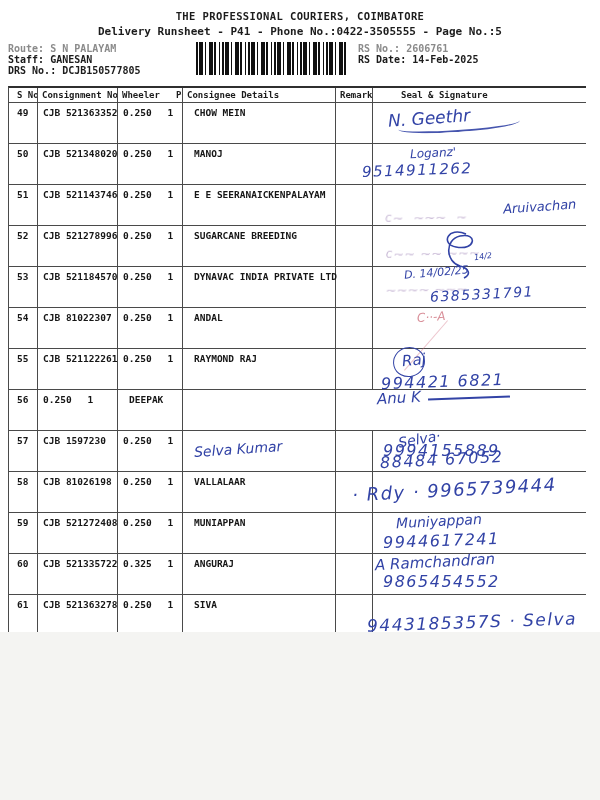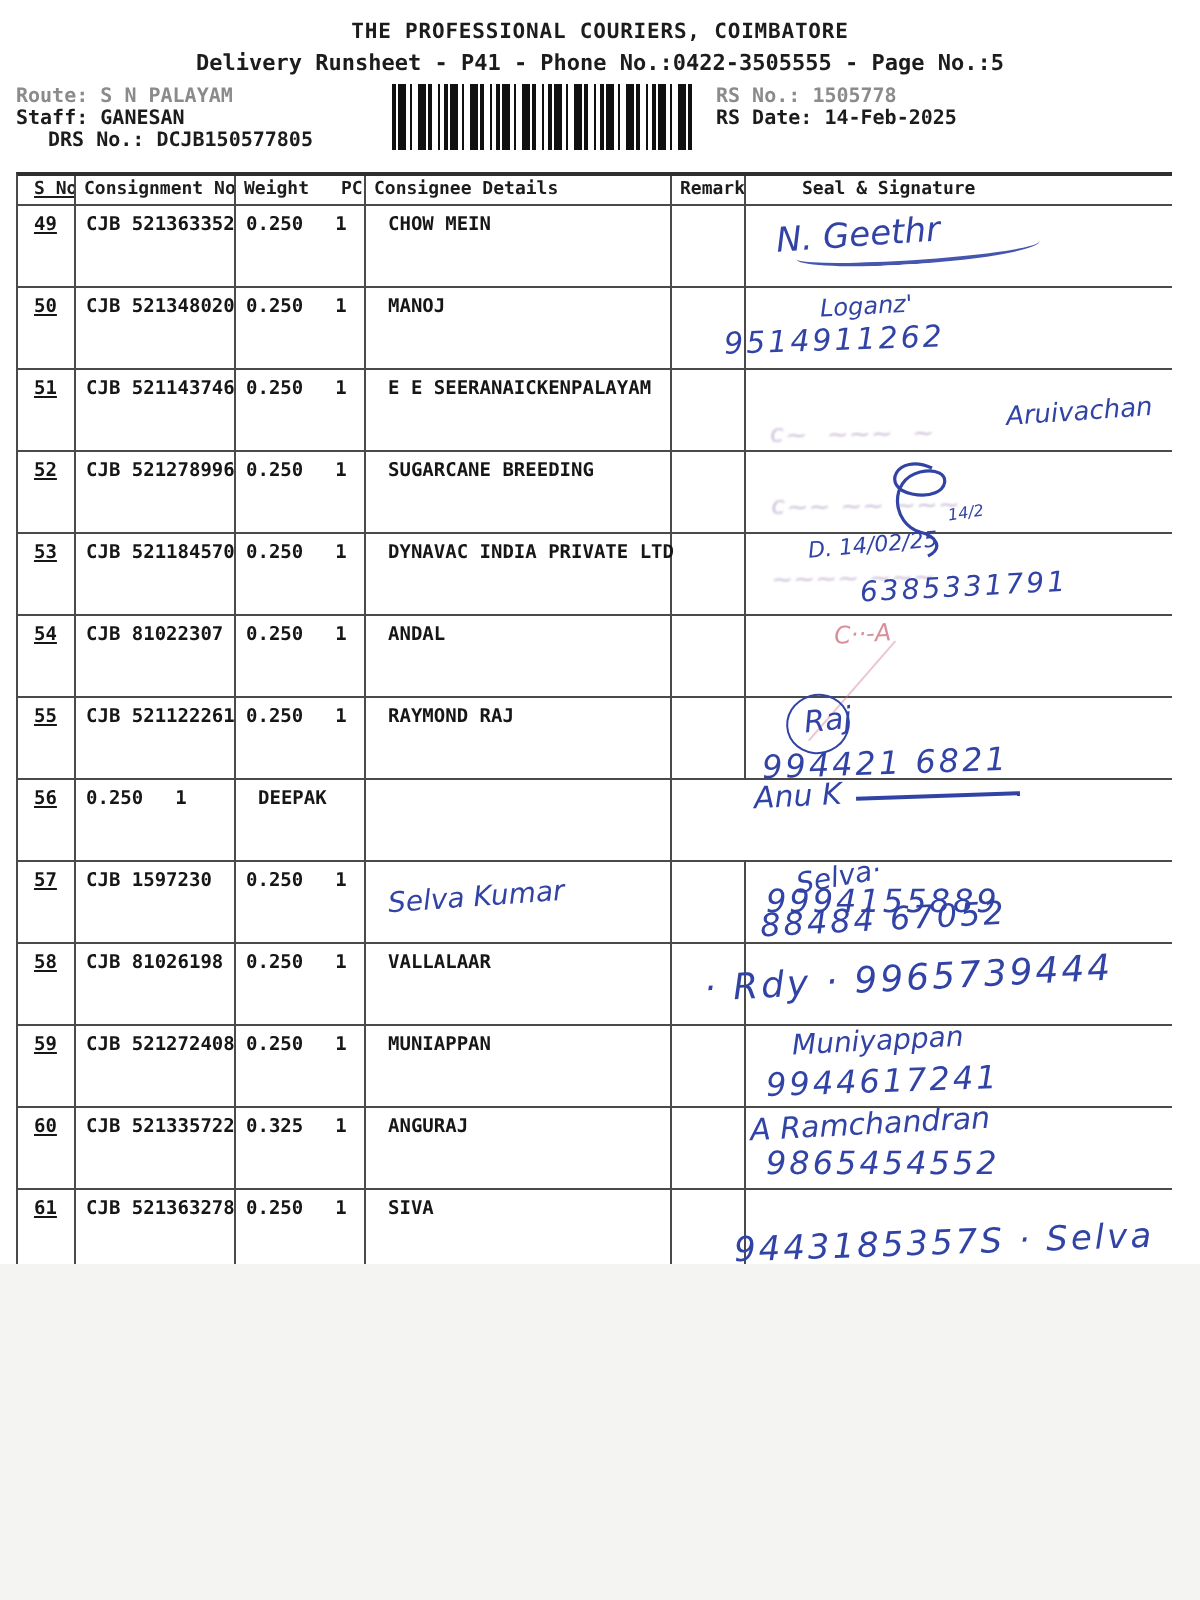--- a/index.html
+++ b/index.html
@@ -19,21 +19,21 @@
 
   
   .tbl{position:absolute;left:8px;top:86px;width:577px;border-top:2px solid #2f2f2f;border-left:1px solid #4a4a4a;}
   .trow{display:grid;grid-template-columns:29px 80px 65px 153px 37px 1fr;border-bottom:1px solid #4a4a4a;}
   .trow>div{border-right:1px solid #4a4a4a;}
   .trow>div:last-child{border-right:none;}
   .thead{height:14px;}
   .thead>div{font-size:9px;font-weight:bold;color:#1c1c1c;padding:2px 0 0 4px;white-space:pre;overflow:hidden;}
   .tdata{height:40px;}
   .tdata>div{font-size:9.5px;font-weight:bold;color:#161616;padding:4px 0 0 5px;white-space:pre;overflow:visible;}
-  .c-sno{padding-left:8px !important;text-decoration:underline;}
+  .c-sno{padding-left:8px !important;}
   .c-cons{padding-left:5px !important;}
   .c-wt{display:flex;}
   .c-wt .pcs{margin-left:16px;}
   .c-det{padding-left:11px !important;}
   .h-seal{padding-left:28px !important;}
 
   
   .inklayer{position:absolute;inset:0;pointer-events:none;}
   .ink{position:absolute;font-family:"DejaVu Sans",sans-serif;font-style:italic;color:#3243a6;white-space:pre;}
   .num{letter-spacing:1.5px;}
@@ -49,32 +49,32 @@
 </head>
 <body>
 
 <div id="page">
 
   <div class="print title">THE PROFESSIONAL COURIERS, COIMBATORE</div>
   <div class="print subtitle">Delivery Runsheet - P41 - Phone No.:0422-3505555 - Page No.:5</div>
 
   <div class="meta print faded" style="left:8px;top:43px;"><span>Route:</span> <span>S N PALAYAM</span></div>
   <div class="meta print" style="left:8px;top:54px;"><span>Staff:</span> <span>GANESAN</span></div>
-  <div class="meta print" style="left:24px;top:65px;"><span>DRS No.:</span> <span>DCJB150577805</span></div>
+  <div class="meta print" style="left:8px;top:65px;"><span>DRS No.:</span> <span>DCJB150577805</span></div>
 
   <div class="barcode"></div>
 
-  <div class="meta print faded" style="left:358px;top:43px;"><span>RS No.:</span> <span>1505778</span></div>
+  <div class="meta print faded" style="left:358px;top:43px;"><span>RS No.:</span> <span>2606761</span></div>
   <div class="meta print" style="left:358px;top:54px;"><span>RS Date:</span> <span>14-Feb-2025</span></div>
 
   <div class="tbl">
     <div class="trow thead">
       <div class="c-sno">S No</div>
       <div>Consignment No</div>
-      <div class="c-wt"><span>Weight</span><span class="pcs">PCS</span></div>
+      <div class="c-wt"><span>Wheeler</span><span class="pcs">PCS</span></div>
       <div>Consignee Details</div>
       <div>Remarks</div>
       <div class="h-seal">Seal &amp; Signature</div>
     </div>
 
     <div class="trow tdata">
       <div class="c-sno">49</div>
       <div class="c-cons">CJB 521363352</div>
       <div class="c-wt"><span>0.250</span><span class="pcs">1</span></div>
       <div class="c-det">CHOW MEIN</div>

